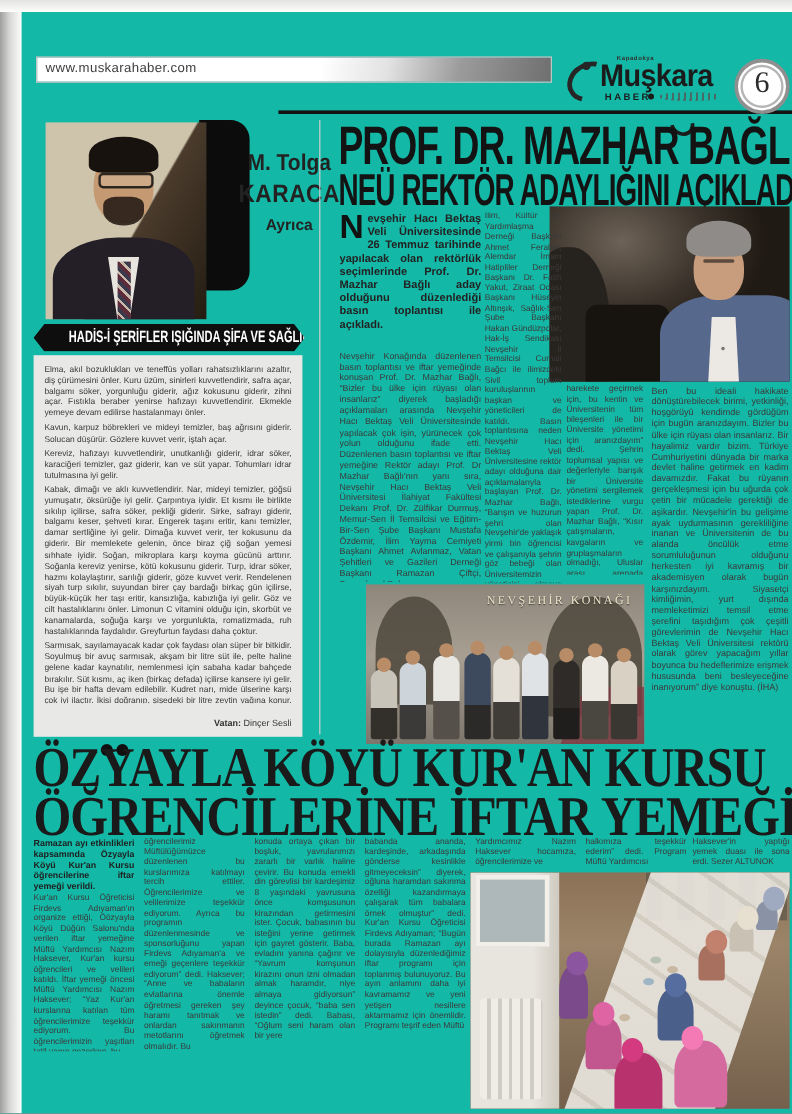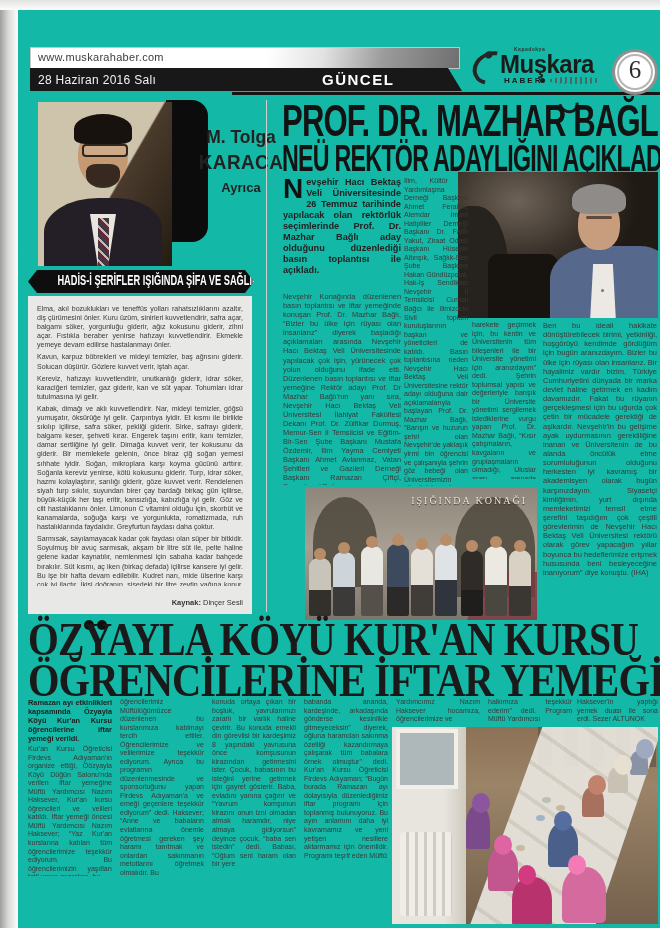--- a/index.html
+++ b/index.html
@@ -161,24 +161,20 @@
 </style>
 </head>
 <body>
 
 <div class="page">
   <div class="edge-left"></div>
   <div class="edge-top"></div>
 
   <div class="url-strip"></div>
   <div class="site-url">www.muskarahaber.com</div>
-  <div class="date-bar">
-    <span class="date-text">28 Haziran 2016 Salı</span>
-    <span class="guncel">GÜNCEL</span>
-  </div>
   <div class="header-rule"></div>
   <div class="hook-icon"></div>
   <div class="logo">
     <span class="logo-swoosh"></span>
     <span class="logo-region">Kapadokya</span>
     <span class="logo-name">Muşkara</span>
     <span class="logo-haber">HABER</span>
     <span class="logo-dot"></span>
     <span class="logo-script"></span>
   </div>
@@ -208,21 +204,21 @@
   </div>
   <div class="graybox">
     <div class="graybox-text">
       <p>Elma, akıl bozuklukları ve teneffüs yolları rahatsızlıklarını azaltır, diş çürümesini önler. Kuru üzüm, sinirleri kuvvetlendirir, safra açar, balgamı söker, yorgunluğu giderir, ağız kokusunu giderir, zihni açar. Fıstıkla beraber yenirse hafızayı kuvvetlendirir. Ekmekle yemeye devam edilirse hastalanmayı önler.</p>
       <p>Kavun, karpuz böbrekleri ve mideyi temizler, baş ağrısını giderir. Solucan düşürür. Gözlere kuvvet verir, iştah açar.</p>
       <p>Kereviz, hafızayı kuvvetlendirir, unutkanlığı giderir, idrar söker, karaciğeri temizler, gaz giderir, kan ve süt yapar. Tohumları idrar tutulmasına iyi gelir.</p>
       <p>Kabak, dimağı ve aklı kuvvetlendirir. Nar, mideyi temizler, göğsü yumuşatır, öksürüğe iyi gelir. Çarpıntıya iyidir. Et kısmı ile birlikte sıkılıp içilirse, safra söker, pekliği giderir. Sirke, safrayı giderir, balgamı keser, şehveti kırar. Engerek taşını eritir, kanı temizler, damar sertliğine iyi gelir. Dimağa kuvvet verir, ter kokusunu da giderir. Bir memlekete gelenin, önce biraz çiğ soğan yemesi sıhhate iyidir. Soğan, mikroplara karşı koyma gücünü arttırır. Soğanla kereviz yenirse, kötü kokusunu giderir. Turp, idrar söker, hazmı kolaylaştırır, sarılığı giderir, göze kuvvet verir. Rendelenen siyah turp sıkılır, suyundan birer çay bardağı birkaç gün içilirse, büyük-küçük her taşı eritir, kansızlığa, kabızlığa iyi gelir. Göz ve cilt hastalıklarını önler. Limonun C vitamini olduğu için, skorbüt ve kanamalarda, soğuğa karşı ve yorgunlukta, romatizmada, ruh hastalıklarında faydalıdır. Greyfurtun faydası daha çoktur.</p>
       <p>Sarmısak, sayılamayacak kadar çok faydası olan süper bir bitkidir. Soyulmuş bir avuç sarmısak, akşam bir litre süt ile, pelte haline gelene kadar kaynatılır, nemlenmesi için sabaha kadar bahçede bırakılır. Süt kısmı, aç iken (birkaç defada) içilirse kansere iyi gelir. Bu işe bir hafta devam edilebilir. Kudret narı, mide ülserine karşı çok iyi ilaçtır. İkisi doğranıp, şişedeki bir litre zeytin yağına konur. Şişe, güneşte bırakılır. Bir ay sonra, sabahları aç iken, bir çorba kaşığı içip, bir saat hareketsiz sırt üstü yatılır. Şeftali çekirdeğinin içi, 3-5 tanesi sabahları aç karnına yenirse, basura çok faydalıdır. Bir ay kadar devam etmelidir. Basur için 50 gr kara helile tozu, sabah açken ve yatarken bir kaşık yutulur. Hadis-i şerifte (Kara helile, acı ise de her derde devadır) buyuruldu. (Hakim) Her meyve ve her yiyeceği çok yemek zararlıdır. Yiyip içme bilgisini öğrenmek, ibadet bilgisini öğrenmekten önce gelir. Hadis-i şerifte, (Hastalıkların başı çok yemektir. İlaçların başı perhizdir.) buyuruldu.</p>
     </div>
     <div class="source-line">
-      <b>Kaynak:</b>
+      <b>Vatan:</b>
       <span>Dinçer Sesli</span>
     </div>
   </div>
   <div class="deco-dots">
       <i></i>
       <i></i>
     </div>
 
   <div class="divider-v"></div>
 
@@ -254,21 +250,21 @@
     <span class="kg-carpet"></span>
     <span class="kg-person k9"></span>
     <span class="kg-person k1"></span>
     <span class="kg-person k2"></span>
     <span class="kg-person k3"></span>
     <span class="kg-person k4"></span>
     <span class="kg-person k5"></span>
     <span class="kg-person k6"></span>
     <span class="kg-person k7"></span>
     <span class="kg-person k8"></span>
-    <span class="kg-caption">IŞIĞINDA KONAĞI</span>
+    <span class="kg-caption">NEVŞEHİR KONAĞI</span>
   </div>
 
   <div class="bh1">ÖZYAYLA KÖYÜ KUR'AN KURSU</div>
   <div class="bh2">ÖĞRENCİLERİNE İFTAR YEMEĞİ</div>
 
   <div class="bcol bcol-0">
     <p class="b-lead">Ramazan ayı etkinlikleri kapsamında Özyayla Köyü Kur'an Kursu öğrencilerine iftar yemeği verildi.</p>
     <span>Kur'an Kursu Öğreticisi Firdevs Adıyaman'ın organize ettiği, Öözyayla Köyü Düğün Salonu'nda verilen iftar yemeğine Müftü Yardımcısı Nazım Haksever, Kur'an kursu öğrencileri ve velileri katıldı. İftar yemeği öncesi Müftü Yardımcısı Nazım Haksever; “Yaz Kur'an kurslarına katılan tüm öğrencilerimize teşekkür ediyorum. Bu öğrencilerimizin yaşıtları tatil yapıp gezerken, bu</span>
   </div>
   <div class="bcol bcol-1">öğrencilerimiz Müftülüğümüzce düzenlenen bu kurslarımıza katılmayı tercih ettiler. Öğrencilerimize ve velilerimize teşekkür ediyorum. Ayrıca bu programın düzenlenmesinde ve sponsorluğunu yapan Firdevs Adıyaman'a ve emeği geçenlere teşekkür ediyorum” dedi. Haksever; “Anne ve babaların evlatlarına önemle öğretmesi gereken şey haramı tanıtmak ve onlardan sakınmanın metotlarını öğretmek olmalıdır. Bu</div>

